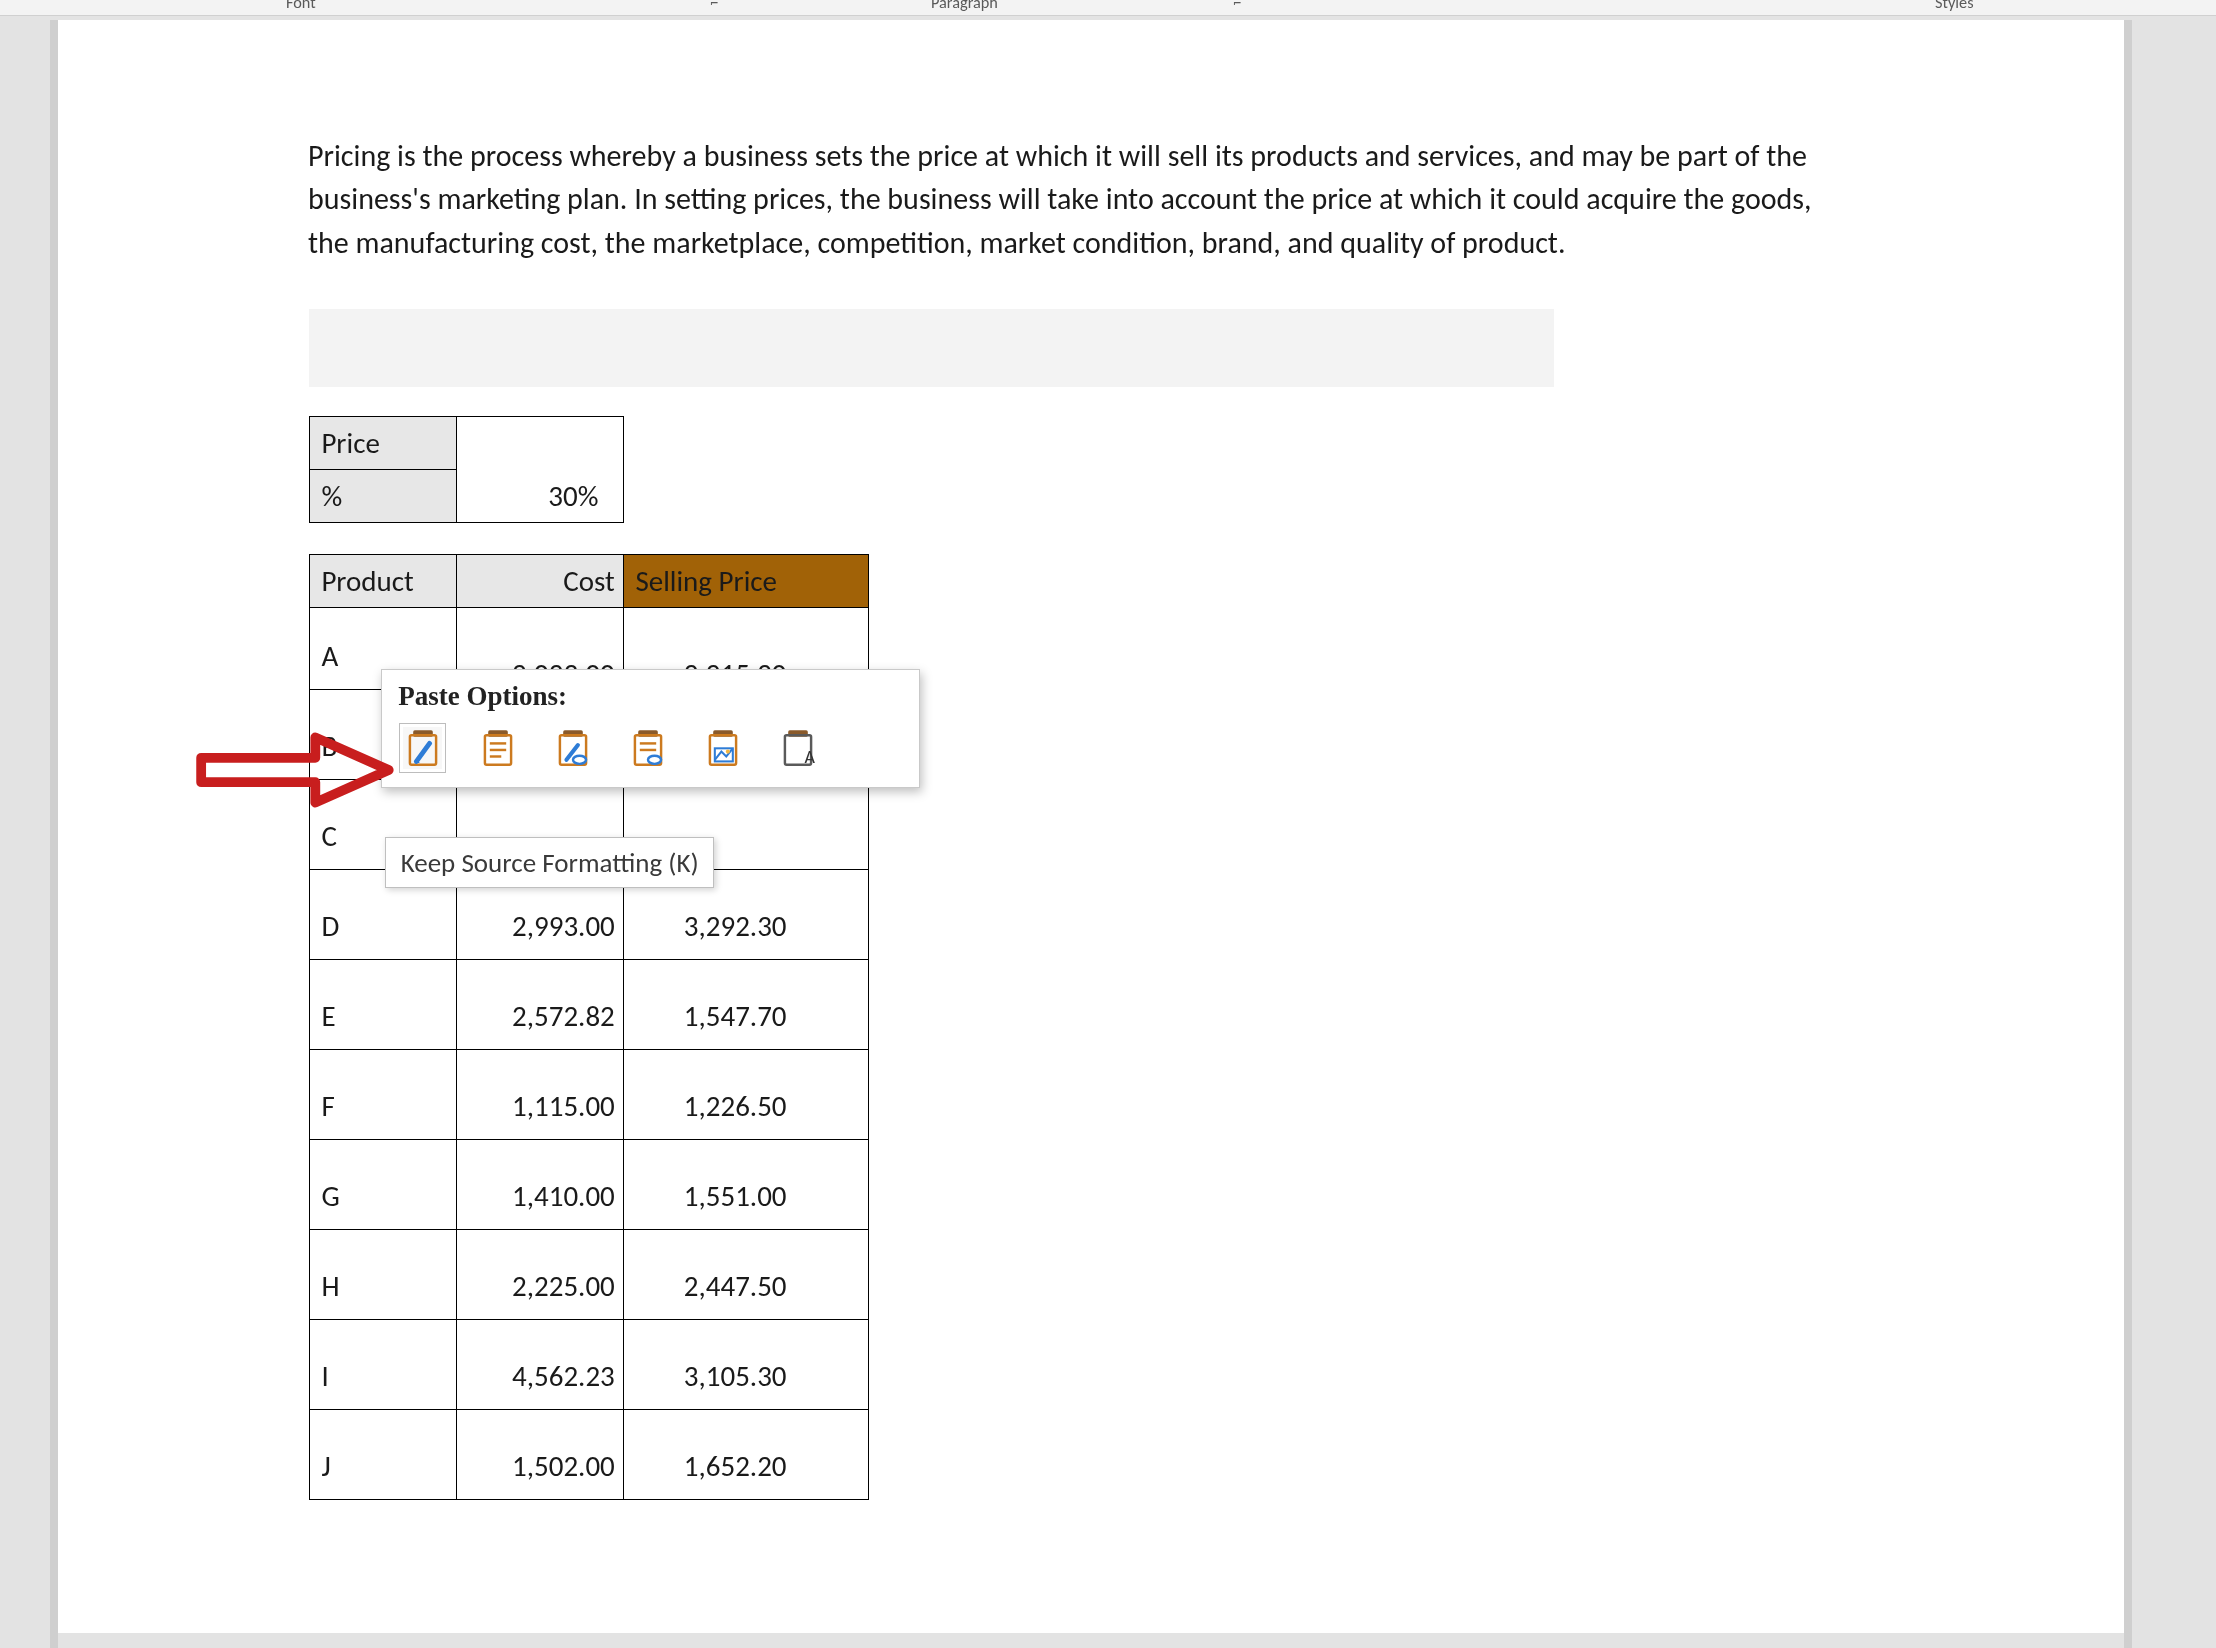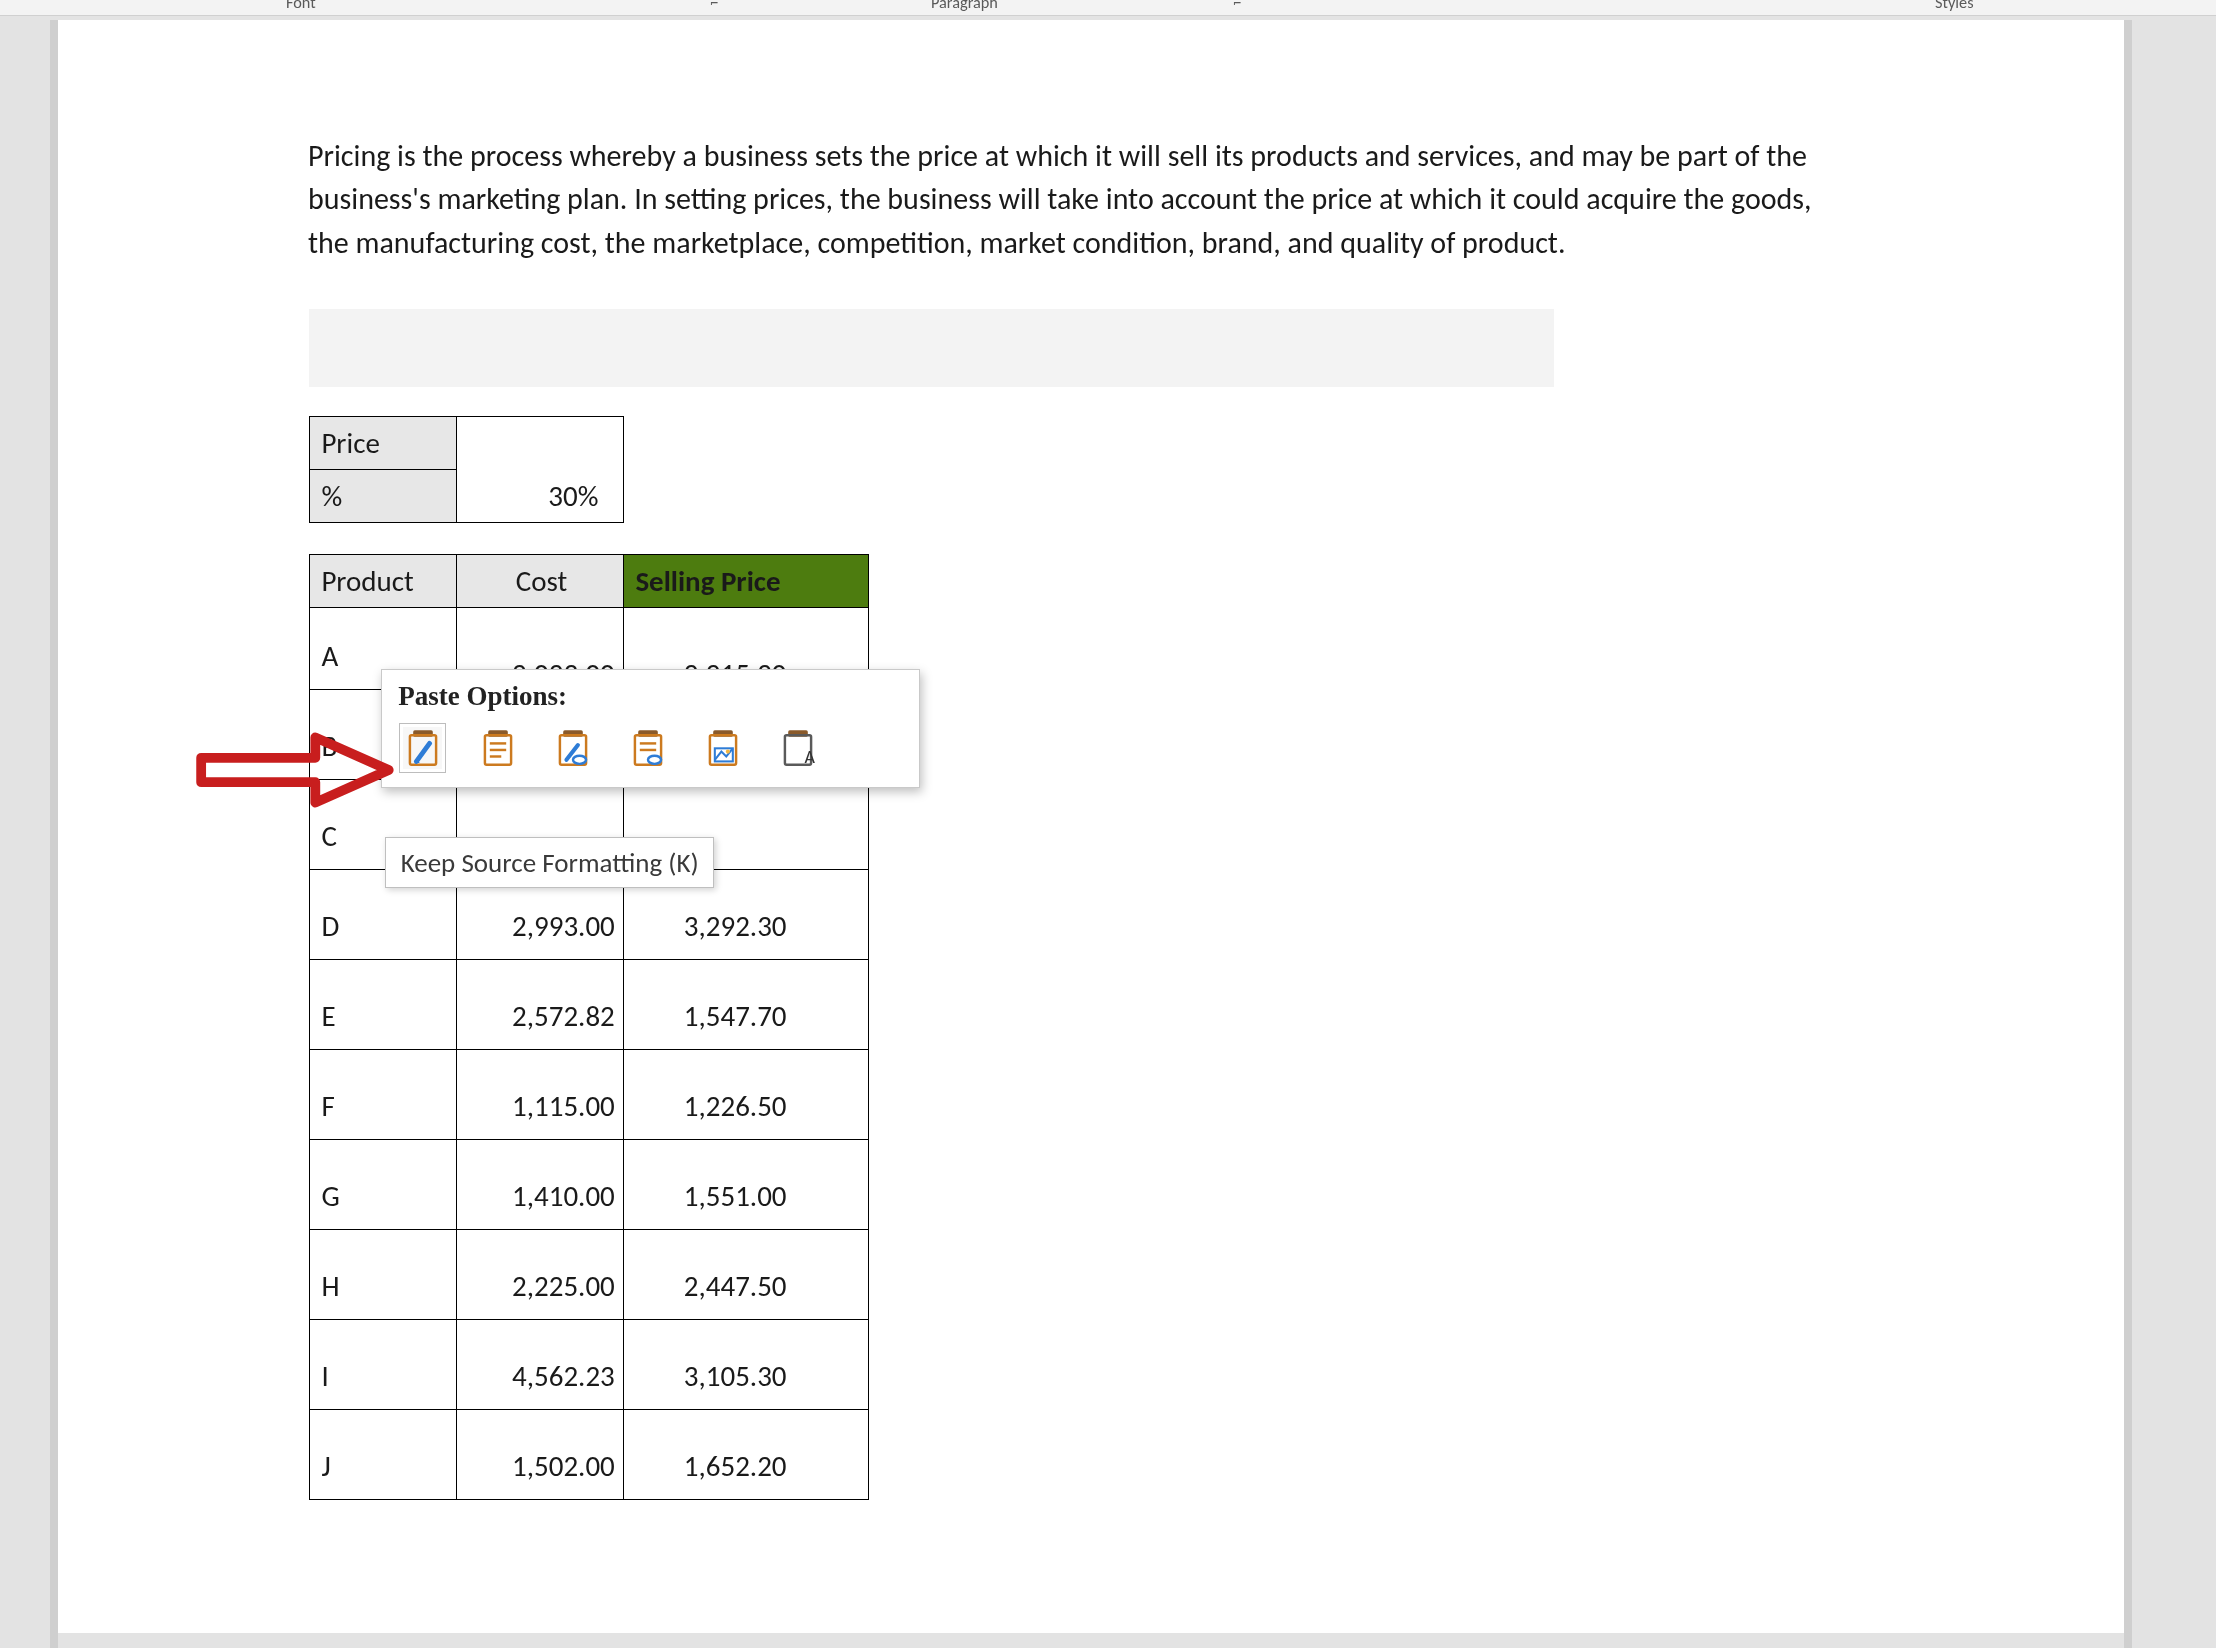--- a/index.html
+++ b/index.html
@@ -75,21 +75,21 @@
   .margin-table { left: 251px; top: 396px; }
   .margin-table td.lbl { width: 147px; background: #e7e7e7; }
   .margin-table td.val { width: 167px; text-align: right; padding-right: 24.5px; }
 
   .prod-table { left: 251px; top: 534px; }
   .prod-table th { background: #e7e7e7; font-weight: 400; }
   .prod-table td.cA { width: 147px; }
   .prod-table td.cB, .prod-table th.cB { width: 167px; text-align: right; padding-right: 8.2px; }
   .prod-table td.cC, .prod-table th.cC { width: 245px; text-align: center; padding-right: 33px; background:#fff; }
   .prod-table th.cA { width: 147px; }
-  .prod-table th.cC-hdr { width: 245px; background:#4d7c0f;font-weight:bold; }
+  .prod-table th.cC-hdr { width: 245px; background:#a16207; }
   .prod-table tr.body td { height: 90px; vertical-align: bottom; padding-bottom: 14.7px; }
   .prod-table tr.headrow th { height: 47px; vertical-align: middle; margin-left: 12px; }
 
   
   .rowA td { height: 82px !important; }
   .rowA td.cB, .rowA td.cC { overflow: hidden; }
   .clipA { position: relative; top: 18px; } 
 
   
   .paste-popup {
@@ -161,21 +161,21 @@
     <tr>
           <td class="lbl">%</td>
         </tr>
   </tbody>
     </table>
 
   <table class="wtable prod-table">
     <tbody>
         <tr class="headrow">
       <th class="cA">Product</th>
-      <th class="cB" style="text-align:center">Cost</th>
+      <th class="cB" style="text-align:right">Cost</th>
       <th class="cC-hdr" style="text-align:left">Selling Price</th>
     </tr>
     <tr class="body rowA">
       <td class="cA">A</td>
       <td class="cB"><span class="clipA">2,023.00</span></td>
       <td class="cC"><span class="clipA">2,215.20</span></td>
     </tr>
     <tr class="body">
       <td class="cA">B</td>
       <td class="cB"></td>

